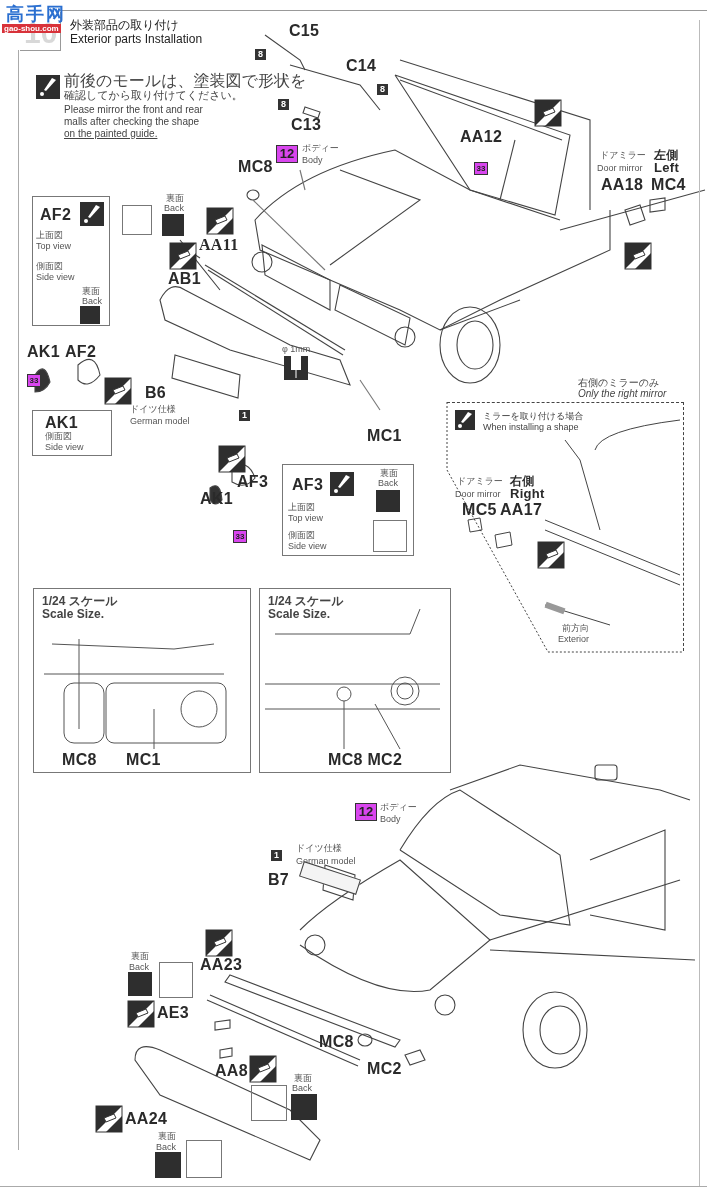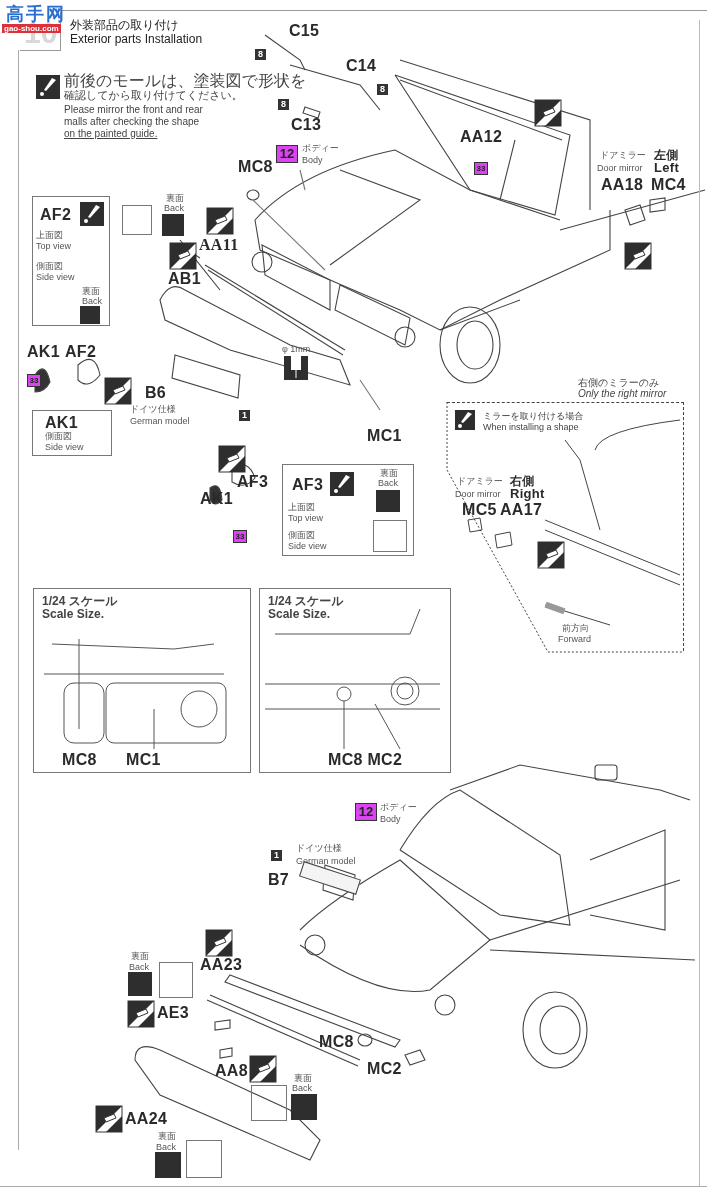--- a/index.html
+++ b/index.html
@@ -264,21 +264,21 @@
 <div class="icon" style="left:538px;top:542px;">
   <svg width="26" height="26">
       <rect width="26" height="26" fill="#fff" stroke="#333"></rect>
       <path d="M0 0 L26 0 L0 26 Z" fill="#2e2e2e"></path>
       <path d="M26 26 L26 10 L10 26 Z" fill="#2e2e2e"></path>
       <path d="M8 12 L18 8 L20 12 L10 16 Z" fill="#fff" stroke="#333"></path>
     </svg>
 </div>
 <div class="abs" style="left:545px;top:605px;width:20px;height:6px;background:#999;transform:rotate(20deg);"></div>
 <div class="small" style="left:562px;top:623px;text-align:right;">前方向</div>
-<div class="small" style="left:558px;top:634px;">Forward</div>
+<div class="small" style="left:558px;top:634px;">Exterior</div>
 
 <div class="frame" style="left:33px;top:588px;width:216px;height:183px;">
   <div class="jp" style="left:8px;top:6px;font-weight:bold;">1/24 スケール</div>
   <div class="jp" style="left:8px;top:19px;font-weight:bold;">Scale Size.</div>
   <svg width="216" height="183" style="left:0;top:0;">
       <g fill="none" stroke="#555">
     <path d="M18 55 L140 60 L180 55"></path>
         <path d="M10 85 L190 85"></path>
     <rect x="30" y="94" width="40" height="60" rx="10"></rect>
     <rect x="72" y="94" width="120" height="60" rx="8"></rect>

